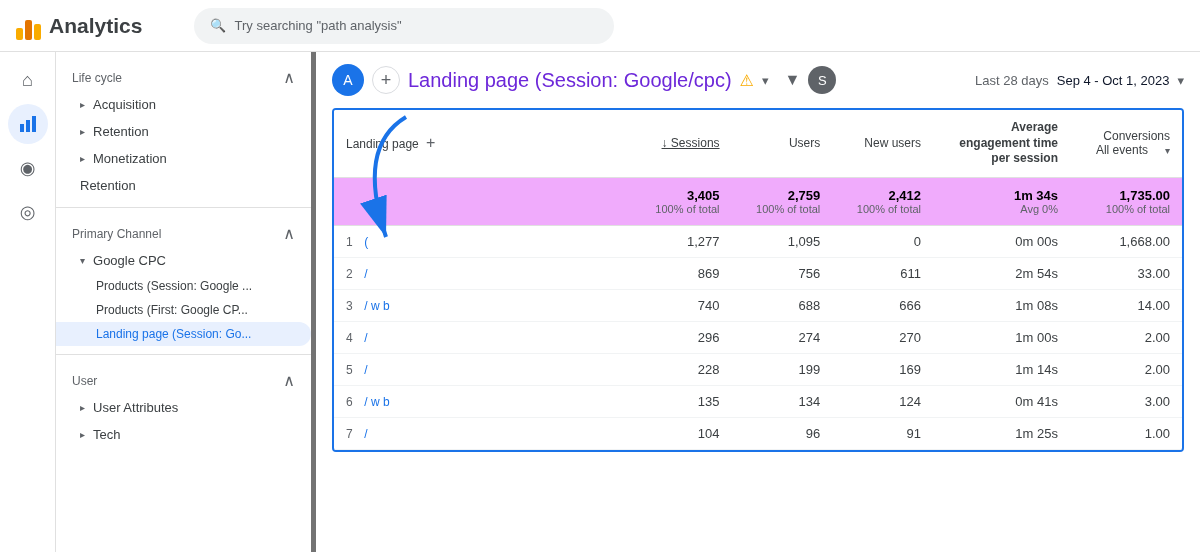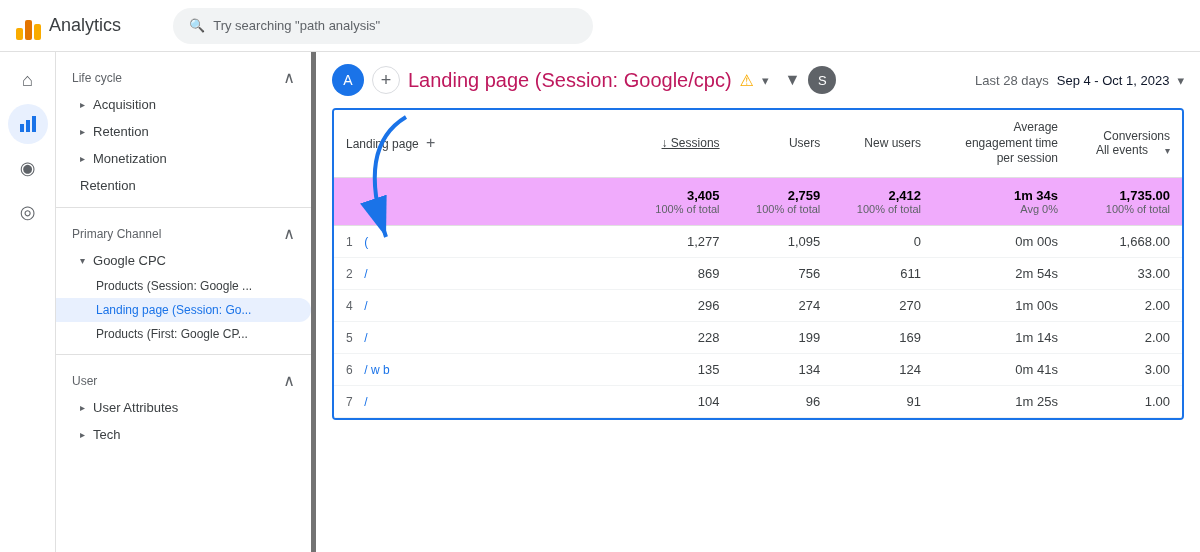--- a/index.html
+++ b/index.html
@@ -11,21 +11,21 @@
       background: #fff; display: flex; align-items: center;
       padding: 0 16px; border-bottom: 1px solid #e0e0e0; z-index: 100;
       gap: 12px;
     }
     .top-bar-logo { display: flex; align-items: center; gap: 8px; }
     .logo-icon { display: flex; gap: 2px; align-items: flex-end; height: 28px; }
     .logo-bar { width: 7px; border-radius: 2px; }
     .logo-bar-1 { height: 12px; background: #f9ab00; }
     .logo-bar-2 { height: 20px; background: #e37400; }
     .logo-bar-3 { height: 16px; background: #f9ab00; }
-    .top-bar-title { font-size: 18px; color: #3c4043; font-weight: 400; }
+    .top-bar-title { font-size: 21px; color: #3c4043; font-weight: 700; }
     .search-bar {
       flex: 1; max-width: 420px; margin-left: 40px;
       background: #f1f3f4; border-radius: 24px; height: 36px;
       display: flex; align-items: center; padding: 0 16px; gap: 8px;
       color: #5f6368;
     }
     .search-bar span { font-size: 13px; color: #5f6368; }
 
     
     .left-icon-nav {
@@ -80,21 +80,21 @@
     .avatar-blue {
       width: 32px; height: 32px; border-radius: 50%; background: #1a73e8;
       color: #fff; display: flex; align-items: center; justify-content: center;
       font-size: 14px; font-weight: 500;
     }
     .add-btn {
       width: 28px; height: 28px; border-radius: 50%; border: 1px solid #dadce0;
       display: flex; align-items: center; justify-content: center;
       cursor: pointer; color: #5f6368; font-size: 18px;
     }
-    .report-title { font-size: 20px; font-weight: 500; color: #be185d; }
+    .report-title { font-size: 20px; font-weight: 500; color: #6d28d9; }
     .warning-icon { color: #f9ab00; font-size: 16px; }
     .date-range { color: #5f6368; font-size: 13px; }
     .date-range-value { color: #0f172a; font-weight: 500; }
 
     
     .table-container {
       border: 2px solid #1a73e8; border-radius: 4px; overflow: hidden;
     }
     table {
       width: 100%; border-collapse: collapse; font-size: 13px;
@@ -192,25 +192,25 @@
     <span>Primary Channel</span>
     <span class="chevron">∧</span>
   </div>
   <div class="sidebar-item">
     <span class="bullet">▾</span>
     <span>Google CPC</span>
   </div>
   <div class="sidebar-sub-item">
     <span>Products (Session: Google ...</span>
   </div>
+  <div class="sidebar-sub-item">
+    <span>Products (First: Google CP...</span>
+  </div>
   <div class="sidebar-sub-item active">
     <span>Landing page (Session: Go...</span>
-  </div>
-  <div class="sidebar-sub-item">
-    <span>Products (First: Google CP...</span>
   </div>
 
   <div class="divider"></div>
 
   <div class="sidebar-section-header">
     <span>User</span>
     <span class="chevron">∧</span>
   </div>
   <div class="sidebar-item">
     <span class="bullet">▸</span>
@@ -262,21 +262,21 @@
           </th>
           <th class="sorted">
             <span>↓ Sessions</span>
           </th>
           <th>
             <span>Users</span>
           </th>
           <th>
             <span>New users</span>
           </th>
-          <th style="max-width:120px;white-space:normal;line-height:1.3;">
+          <th style="max-width:120px;white-space:normal;line-height:1.3;font-weight:bold;">
             <span>Average engagement time per session</span>
           </th>
           <th>
             <div class="conversions-header">
               <span>Conversions</span>
             </div>
             <div style="display:flex;align-items:center;justify-content:flex-end;gap:17px;">
               <span>All events</span>
               <span class="dropdown-arrow">▾</span>
             </div>
@@ -324,20 +324,33 @@
       <span class="page-path">/</span>
     </td>
     <td>869</td>
     <td>756</td>
     <td>611</td>
     <td>2m 54s</td>
     <td>33.00</td>
   </tr>
           <tr>
     <td>
+      <span class="row-num">3</span>
+      <span class="page-path">/
+w
+b</span>
+    </td>
+    <td>740</td>
+    <td>688</td>
+    <td>666</td>
+    <td>1m 08s</td>
+    <td>14.00</td>
+  </tr>
+          <tr>
+    <td>
       <span class="row-num">4</span>
       <span class="page-path">/</span>
     </td>
     <td>296</td>
     <td>274</td>
     <td>270</td>
     <td>1m 00s</td>
     <td>2.00</td>
   </tr>
           <tr>

